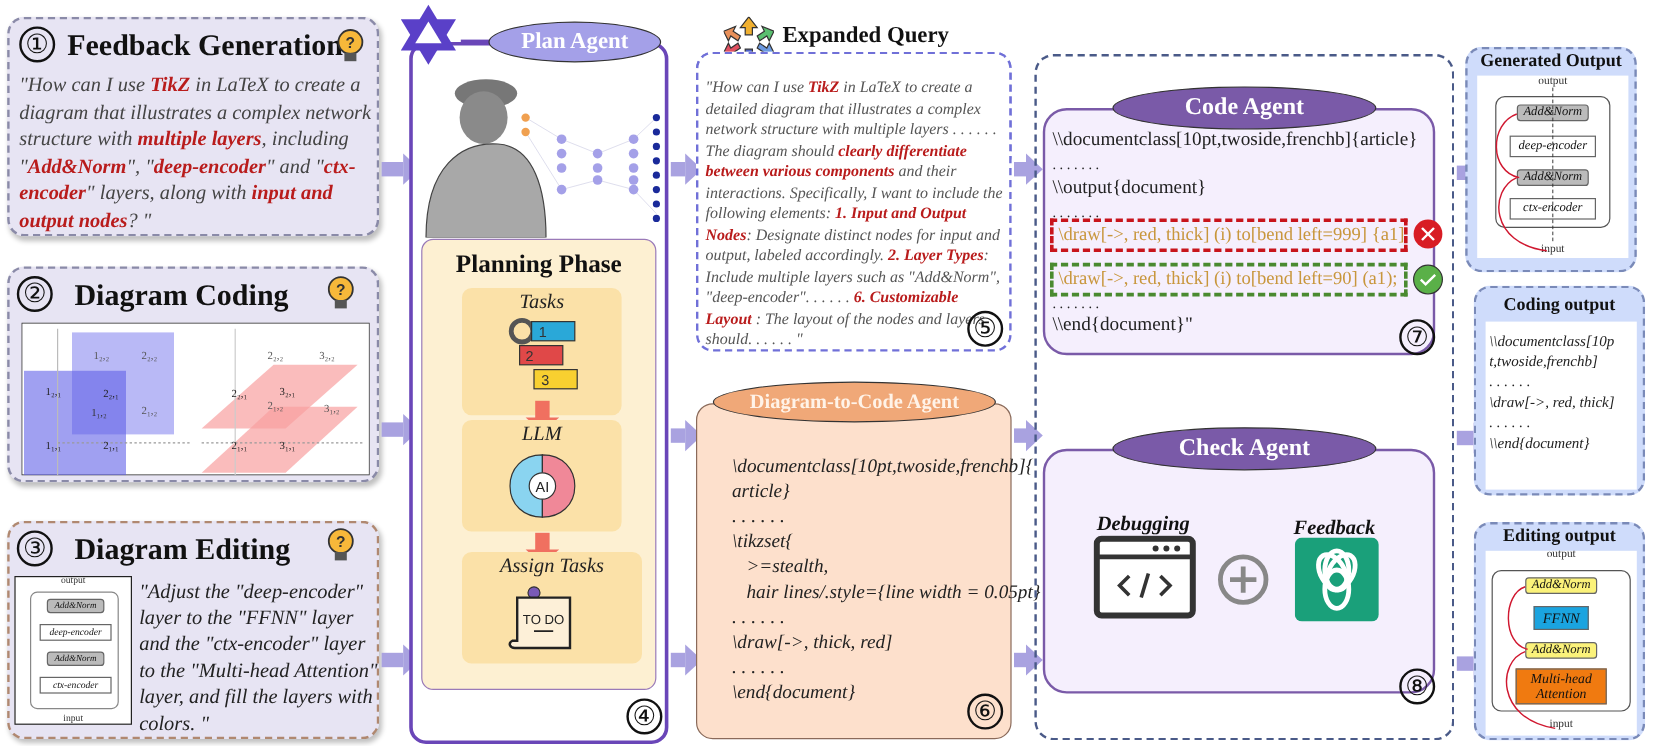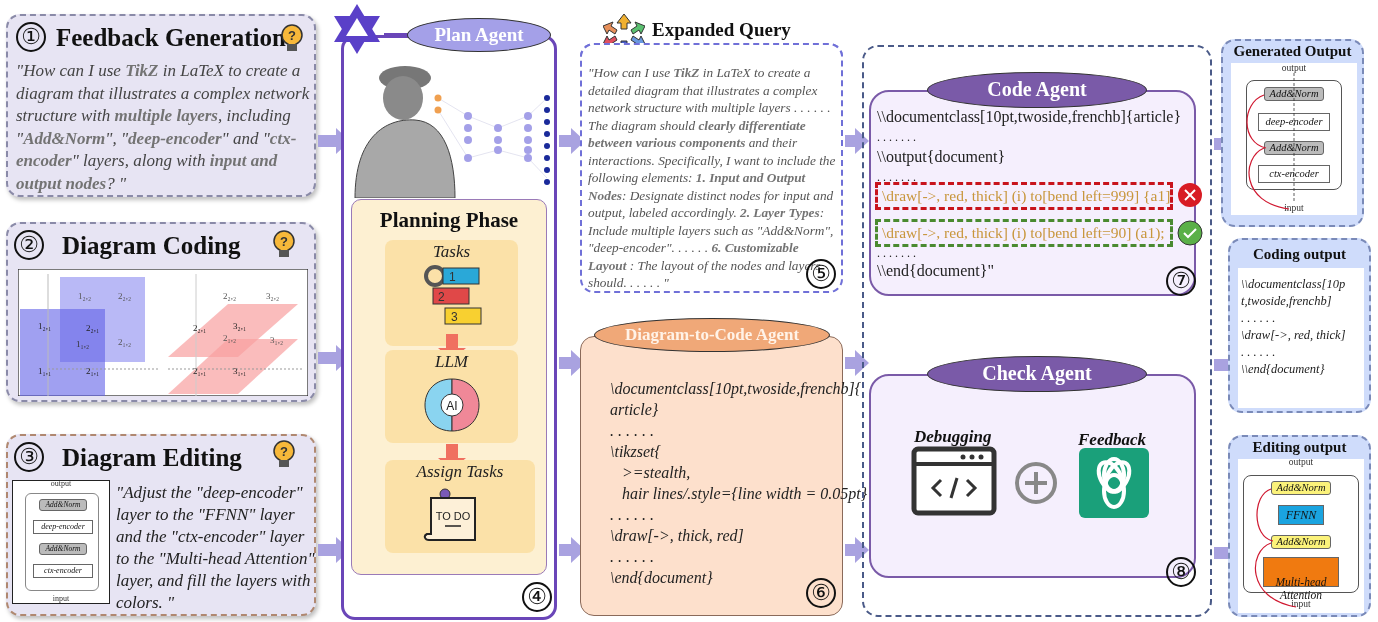--- a/index.html
+++ b/index.html
@@ -4,21 +4,21 @@
 <style>
   * { box-sizing: border-box; margin: 0; padding: 0; }
   body { width: 1378px; height: 622px; background: #ffffff; position: relative; overflow: hidden; font-family: "Liberation Serif", serif; color: #111; }
   .abs { position: absolute; }
   .q-panel { border: 2px dashed #8a8aa8; border-radius: 14px; background: #e7e4f3; box-shadow: 2px 3px 4px rgba(0,0,0,0.25); }
   .q-panel.edit { border-color: #b08870; }
   .q-title { font-weight: bold; font-size: 25px; position: absolute; left: 8px; top: 6px; white-space: nowrap; }
   .q-title .num { display: inline-block; width: 30px; height: 30px; border: 2px solid #111; border-radius: 50%; font-family: "Liberation Sans", sans-serif; font-weight: normal; font-size: 22px; text-align: center; line-height: 26px; margin-right: 10px; vertical-align: 2px; }
   .bulb { position: absolute; width: 28px; height: 34px; }
   .q-text { position: absolute; font-style: italic; font-size: 17px; line-height: 22.5px; color: #444; }
-  .hl { color: #737373; font-weight: bold; }
+  .hl { color: #b91c1c; font-weight: bold; }
   .arrow { position: absolute; height: 12px; background: #a9a2e0; }
   .arrow::after { content: ""; position: absolute; right: -14px; top: -7px; border-left: 14px solid #a9a2e0; border-top: 13px solid transparent; border-bottom: 13px solid transparent; }
   .plan-box { border: 3px solid #6a46b8; border-radius: 14px; background: #fff; }
   .ellipse { position: absolute; border-radius: 50%; text-align: center; font-weight: bold; color: #fff; font-size: 19px; border: 1.5px solid #333; }
   .phase-box { background: #fdf0d2; border: 1.5px solid #9a7ab8; border-radius: 10px; }
   .phase-card { position: absolute; background: #fbe1a8; border-radius: 8px; }
   .phase-label { position: absolute; width: 100%; text-align: center; font-style: italic; font-size: 20px; color: #222; }
   .down-arrow { position: absolute; width: 12px; height: 16px; background: #f07060; }
   .down-arrow::after { content: ""; position: absolute; left: -8px; top: 14px; border-top: 12px solid #f07060; border-left: 14px solid transparent; border-right: 14px solid transparent; }
   .circle-num { position: absolute; width: 30px; height: 30px; border: 2px solid #111; border-radius: 50%; text-align: center; line-height: 26px; font-family: "Liberation Sans", sans-serif; font-size: 22px; background: transparent; }
@@ -331,20 +331,20 @@
 </div>
 
 <div class="abs out-panel" style="left:1228px;top:435px;width:143px;height:182px;">
   <div class="out-title" style="top:2px;">Editing output</div>
   <div class="out-inner" style="left:8px;top:22px;width:126px;height:154px;">
     <div class="tiny" style="left:0;top:-2px;width:100%;">output</div>
     <div class="abs" style="left:5px;top:16px;width:116px;height:118px;border:1px solid #555;border-radius:8px;"></div>
     <div class="node" style="left:33px;top:22px;width:60px;height:14px;line-height:12px;background:#fbf27a;border-radius:3px;">Add&amp;Norm</div>
     <div class="node" style="left:40px;top:46px;width:46px;height:20px;line-height:18px;font-size:12px;background:#1aa4e0;">FFNN</div>
     <div class="node" style="left:33px;top:76px;width:60px;height:14px;line-height:12px;background:#fbf27a;border-radius:3px;">Add&amp;Norm</div>
-    <div class="node" style="left:25px;top:98px;width:76px;height:30px;line-height:13px;font-size:11.5px;padding-top:18px;background:#f07a10;">Multi-head Attention</div>
+    <div class="node" style="left:25px;top:98px;width:76px;height:30px;line-height:13px;font-size:11.5px;padding-top:2px;background:#f07a10;">Multi-head Attention</div>
     <div class="tiny" style="left:0;top:140px;width:100%;">input</div>
     <svg class="abs" style="left:0;top:0;" width="126" height="154">
       <path d="M35,82 C14,78 14,36 33,30" fill="none" stroke="#d01830" stroke-width="1.2"></path>
       <path d="M58,148 C8,140 10,92 33,84" fill="none" stroke="#d01830" stroke-width="1.2"></path>
     </svg>
   </div>
 </div>
 
 </body></html>

